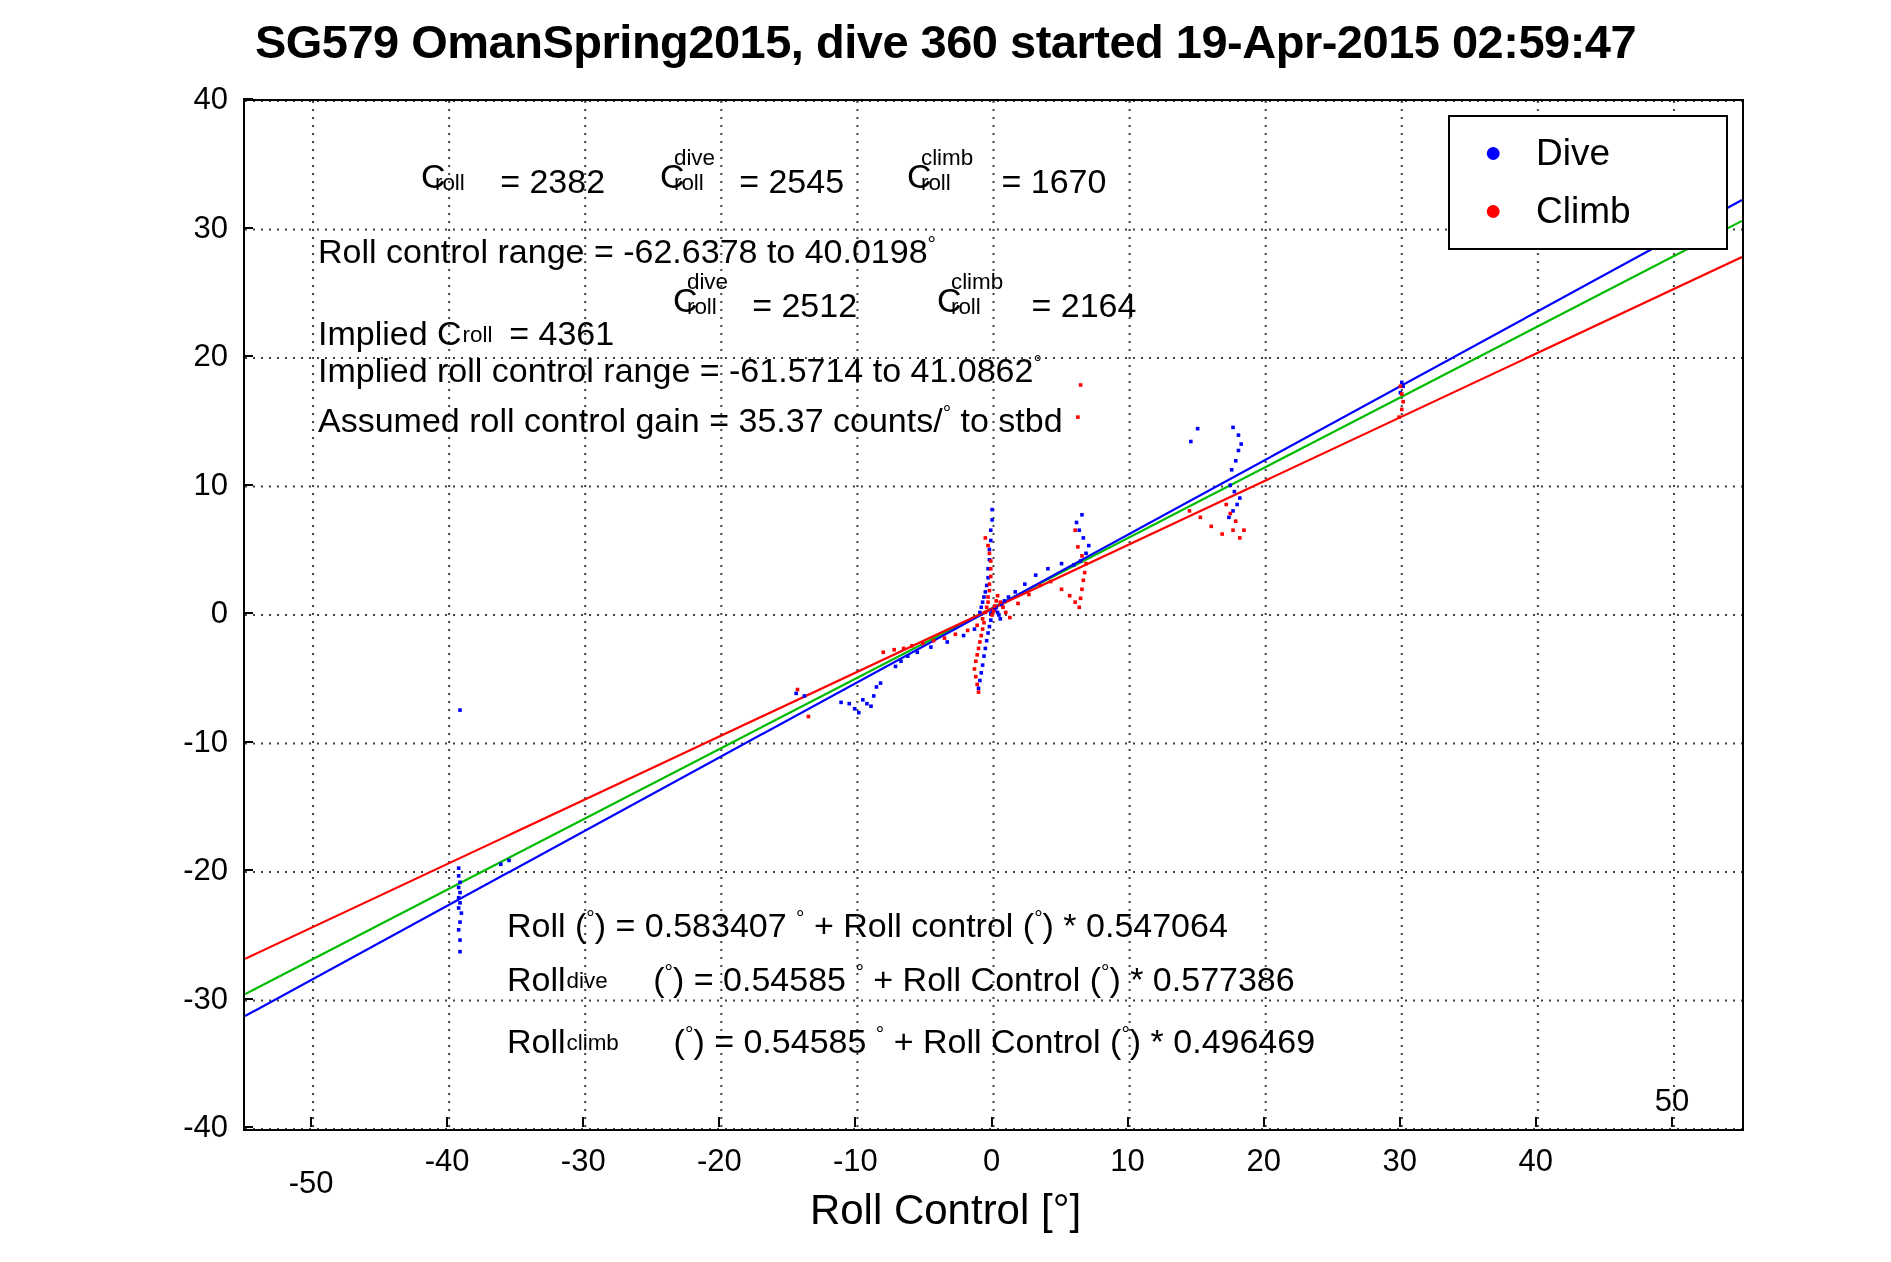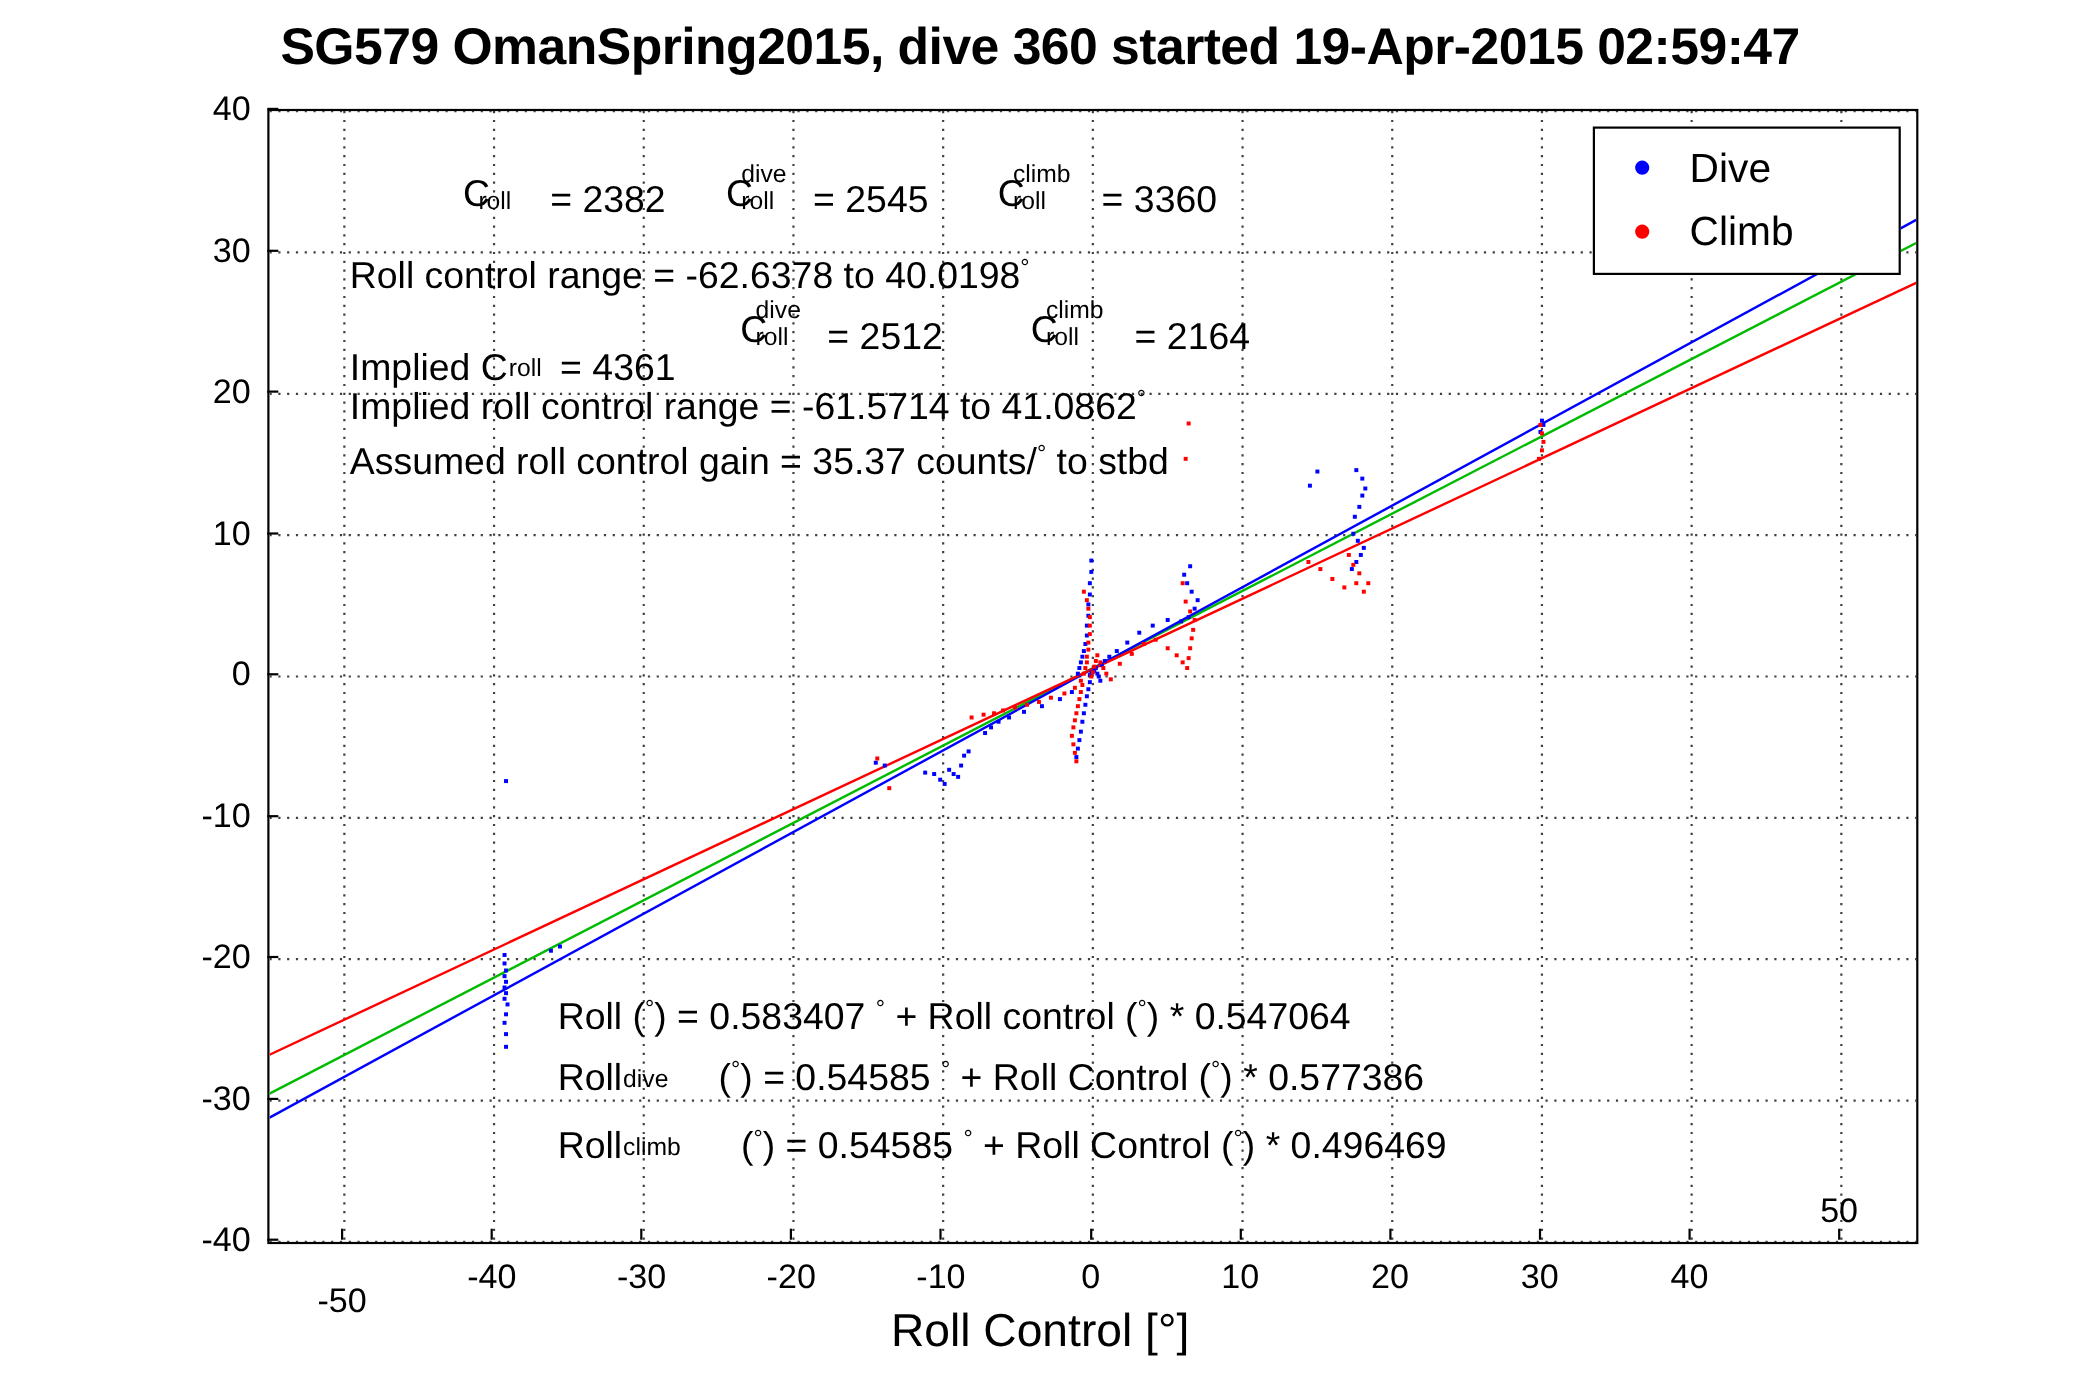--- a/index.html
+++ b/index.html
@@ -300,21 +300,21 @@
       </span>
       <span>= 2545</span>
     </div>
 
     <div class="ann" style="left:662px;top:58px;">
       <span class="stack" style="width:2.5em;">
         <span class="base">C</span>
         <span class="sup">climb</span>
         <span class="sub">roll</span>
       </span>
-      <span>= 3360</span>
+      <span>= 1670</span>
     </div>
 
     <div class="ann" style="left:73px;top:132px;">
       <span>Roll control range = -62.6378 to 40.0198</span><span class="deg">°</span>
     </div>
 
     <div class="ann" style="left:73px;top:182px;margin-top:28px;">
       <span>Implied C</span><span class="stack" style="width:1.4em;"><span class="sub" style="left:0.04em;">roll</span></span><span>= 4361</span>
     </div>
 

